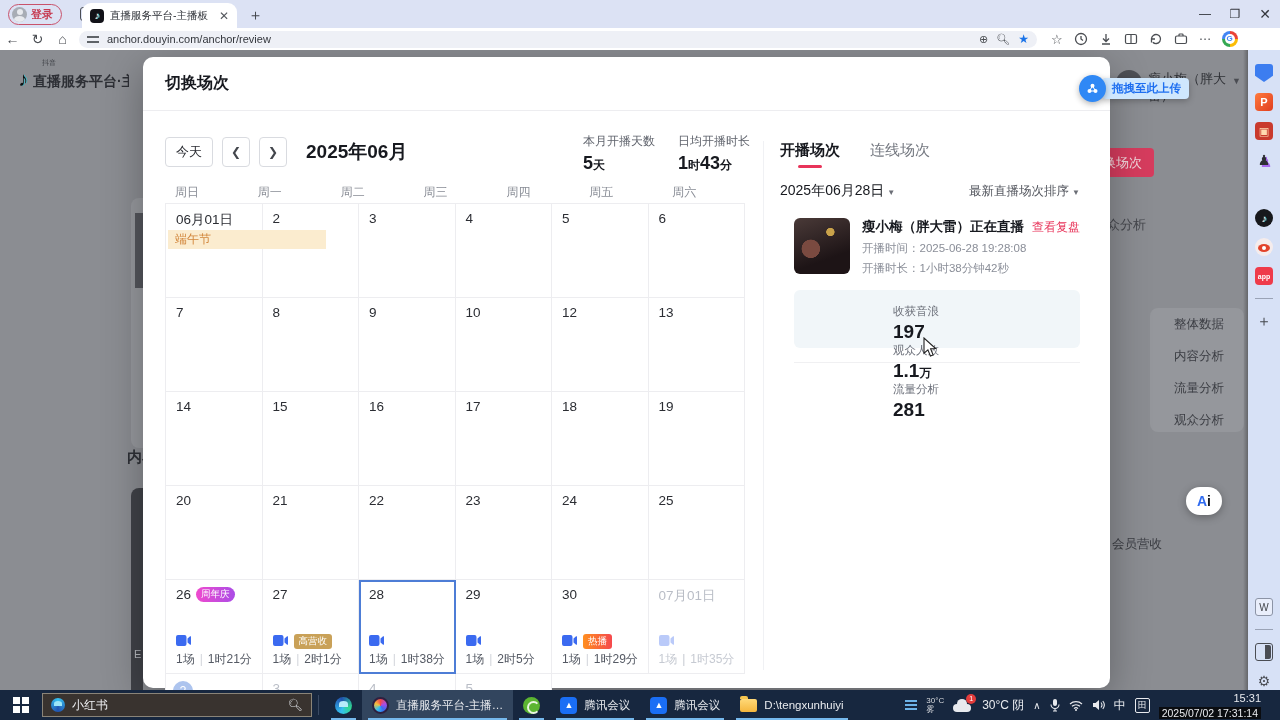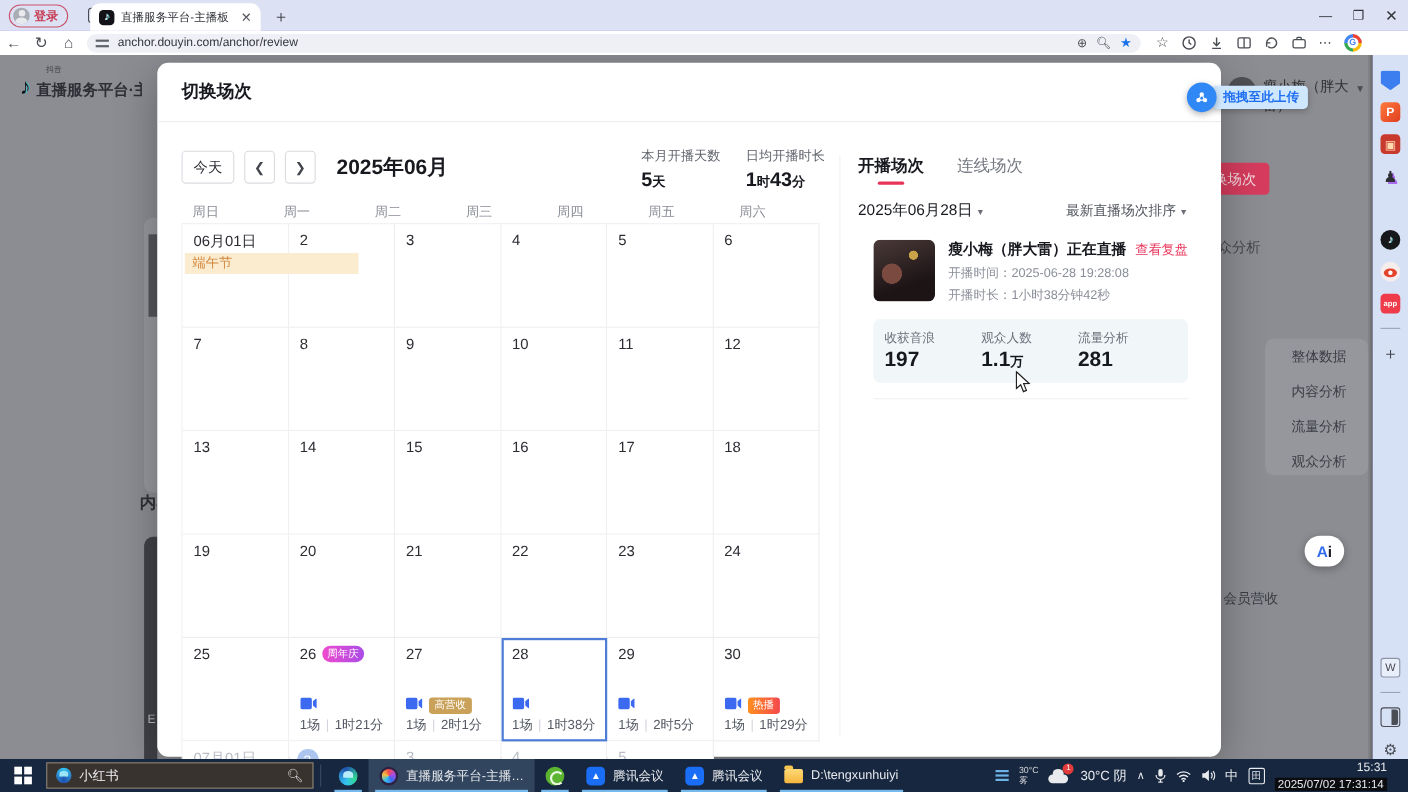--- a/index.html
+++ b/index.html
@@ -109,21 +109,21 @@
   .caret { font-size:8px; color:#6b6e76; margin-left:3px; }
   .session-card { margin-top:18px; width:300px; }
   .sc-top { display:flex; gap:12px; padding-left:14px; }
   .sc-thumb { width:56px; height:56px; border-radius:6px; flex:none;
      background:radial-gradient(circle at 65% 25%,#c9a24a 0 7%,transparent 8%),radial-gradient(circle at 30% 55%,#7a4a40 0 18%,transparent 19%),linear-gradient(160deg,#4a3a38,#1d1416 70%); }
   .sc-head { flex:1; }
   .sc-title-row { display:flex; justify-content:space-between; align-items:center; }
   .sc-title { font-size:13.5px; font-weight:bold; color:#17191f; white-space:nowrap; }
   .sc-review { font-size:12px; color:#e8345a; white-space:nowrap; }
   .sc-line { font-size:11.5px; color:#8a8e98; margin-top:5px; white-space:nowrap; }
-  .sc-stats { margin:14px 0 0 14px; width:286px; height:58px; background:#f1f6f9; border-radius:6px; display:flex; align-items:center; padding:14px 10px; }
+  .sc-stats { margin:14px 0 0 14px; width:286px; height:58px; background:#f1f6f9; border-radius:6px; display:flex; align-items:center; padding:14px 10px;flex-direction:column; }
   .sc-stat { width:88px; }
   .sc-stat-label { font-size:11.5px; color:#6d717b; }
   .sc-stat-value { font-size:19px; font-weight:bold; color:#17191f; margin-top:2px; }
   .sc-stat-value span { font-size:12px; }
   .sc-divider { width:286px; margin:14px 0 0 14px; border-top:1px solid #f0f0f2; }
 
   
   .upload-float { position:absolute; left:1079px; top:25px; display:flex; align-items:center; z-index:30; }
   .uf-circle { width:27px; height:27px; border-radius:50%; background:#2f88f5; display:flex; align-items:center; justify-content:center; box-shadow:0 2px 6px rgba(0,0,0,.3); z-index:2; }
   .uf-pill { margin-left:-4px; height:21px; background:#cfe7fd; border-radius:4px; padding:0 8px 0 10px; font-size:11.5px; font-weight:bold; color:#1f6ff0; display:flex; align-items:center; box-shadow:0 2px 6px rgba(0,0,0,.25); white-space:nowrap; }
@@ -151,21 +151,21 @@
   .sb-w { color:#43464c; border:1px solid #8c94a6; border-radius:3px; font-size:10px; background:#e9eefb; }
   .sb-panel { border:1.5px solid #4a4d54; border-radius:3px; position:relative; }
   .sb-panel::after { content:""; position:absolute; right:1px; top:1px; bottom:1px; width:6px; background:#4a4d54; border-radius:0 2px 2px 0; }
   .sb-gear { color:#4a4d54; font-size:14px; }
 
   
   .taskbar { position:absolute; left:0; top:690px; width:1280px; height:30px; background:#17273f; display:flex; align-items:stretch; color:#e8eaee; }
   .tb-start { width:42px; display:flex; align-items:center; justify-content:center; }
   .win-logo { display:grid; grid-template-columns:7px 7px; grid-template-rows:7px 7px; gap:1.5px; }
   .win-logo i { background:#fdfdfd; display:block; }
-  .tb-search { width:243px; margin:3px 0; background:#39332f; border:1px solid #8a8478; display:flex; align-items:center; padding:0 8px; gap:7px; }
+  .tb-search { width:270px; margin:3px 0; background:#39332f; border:1px solid #8a8478; display:flex; align-items:center; padding:0 8px; gap:7px; }
   .tb-search-eicon { width:14px; height:14px; border-radius:50%; background:conic-gradient(#35c1f1,#2052b0,#35c1f1); position:relative; }
   .tb-search-eicon::after { content:""; position:absolute; left:3px; top:3px; width:8px; height:5px; border-radius:50% 50% 0 0; background:#9ce5f7; }
   .tb-search-txt { flex:1; font-size:12px; color:#f0f1f4; }
   .tb-search-mag { color:#d8dade; font-size:12px; }
   .tb-sep { width:1px; background:#3a4a63; margin:5px 6px; }
   .tb-app { display:flex; align-items:center; gap:7px; padding:0 10px; position:relative; }
   .tb-app.running::after { content:""; position:absolute; left:6px; right:6px; bottom:0; height:2px; background:#76b9ed; }
   .tb-app.active { background:#32455e; }
   .tb-app-label { font-size:11.5px; white-space:nowrap; max-width:118px; overflow:hidden; }
   .ic-edge { width:17px; height:17px; border-radius:50%; background:conic-gradient(from 200deg,#35c1f1,#2052b0 40%,#30d890 75%,#35c1f1); position:relative; }
@@ -359,25 +359,20 @@
               <span class="num">9</span>
             </div>
           </div>
           <div class="cell">
             <div class="num-row">
               <span class="num">10</span>
             </div>
           </div>
           <div class="cell">
             <div class="num-row">
-              <span class="num">11</span>
-            </div>
-          </div>
-          <div class="cell">
-            <div class="num-row">
               <span class="num">12</span>
             </div>
           </div>
           <div class="cell">
             <div class="num-row">
               <span class="num">13</span>
             </div>
           </div>
           <div class="cell">
             <div class="num-row">

